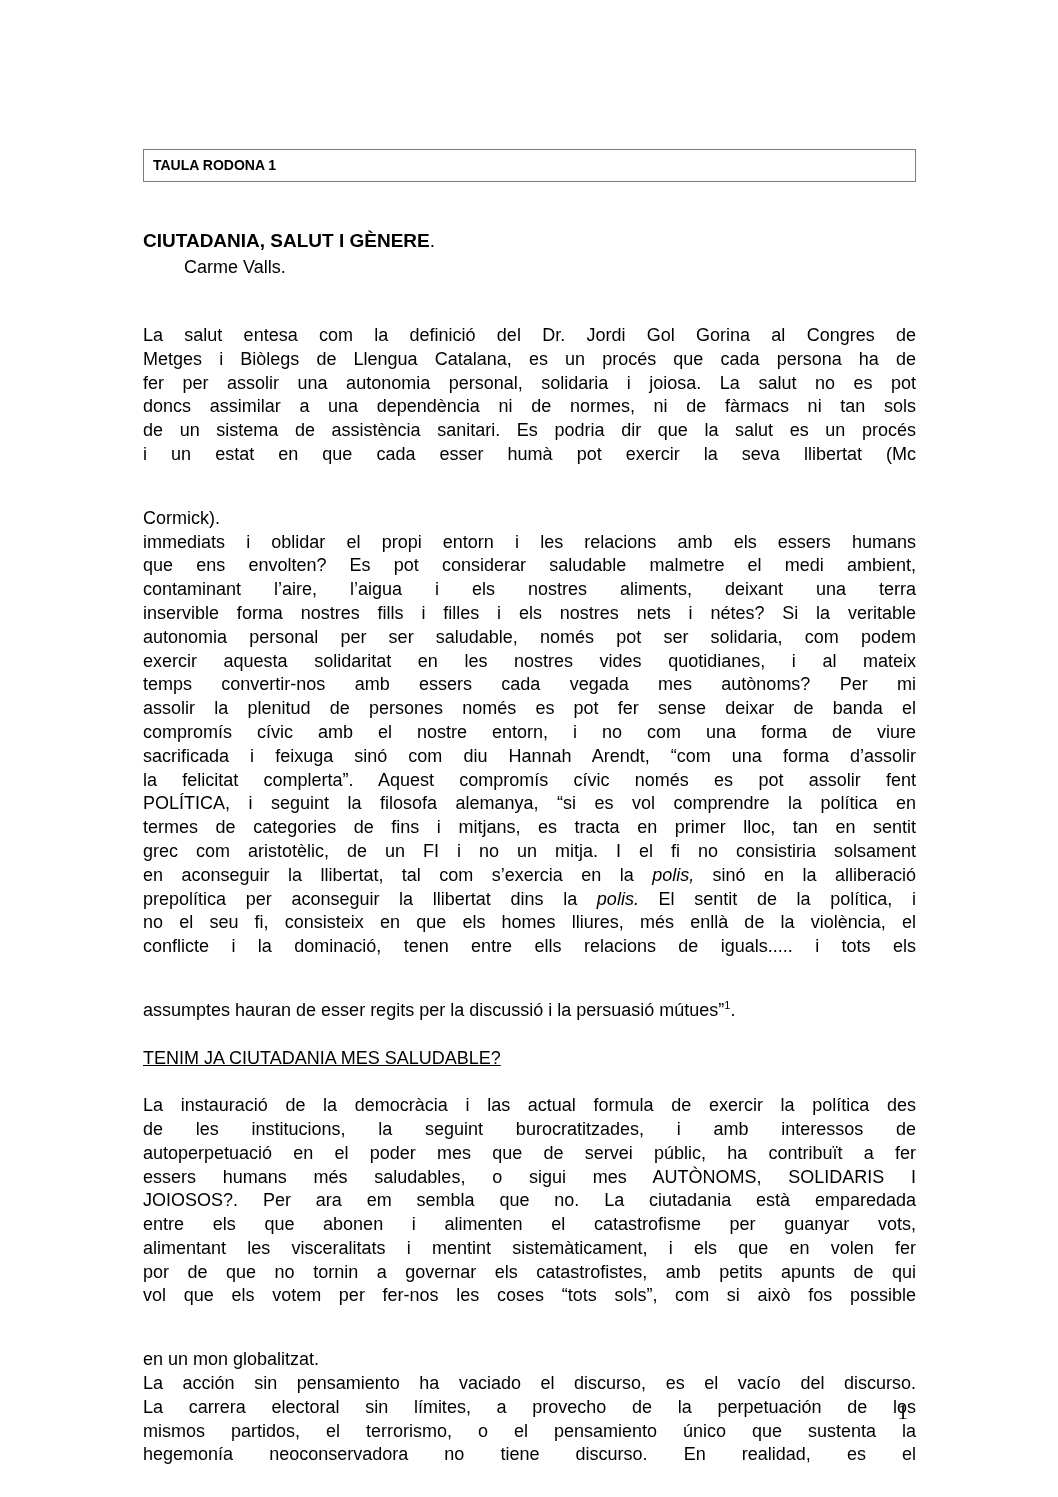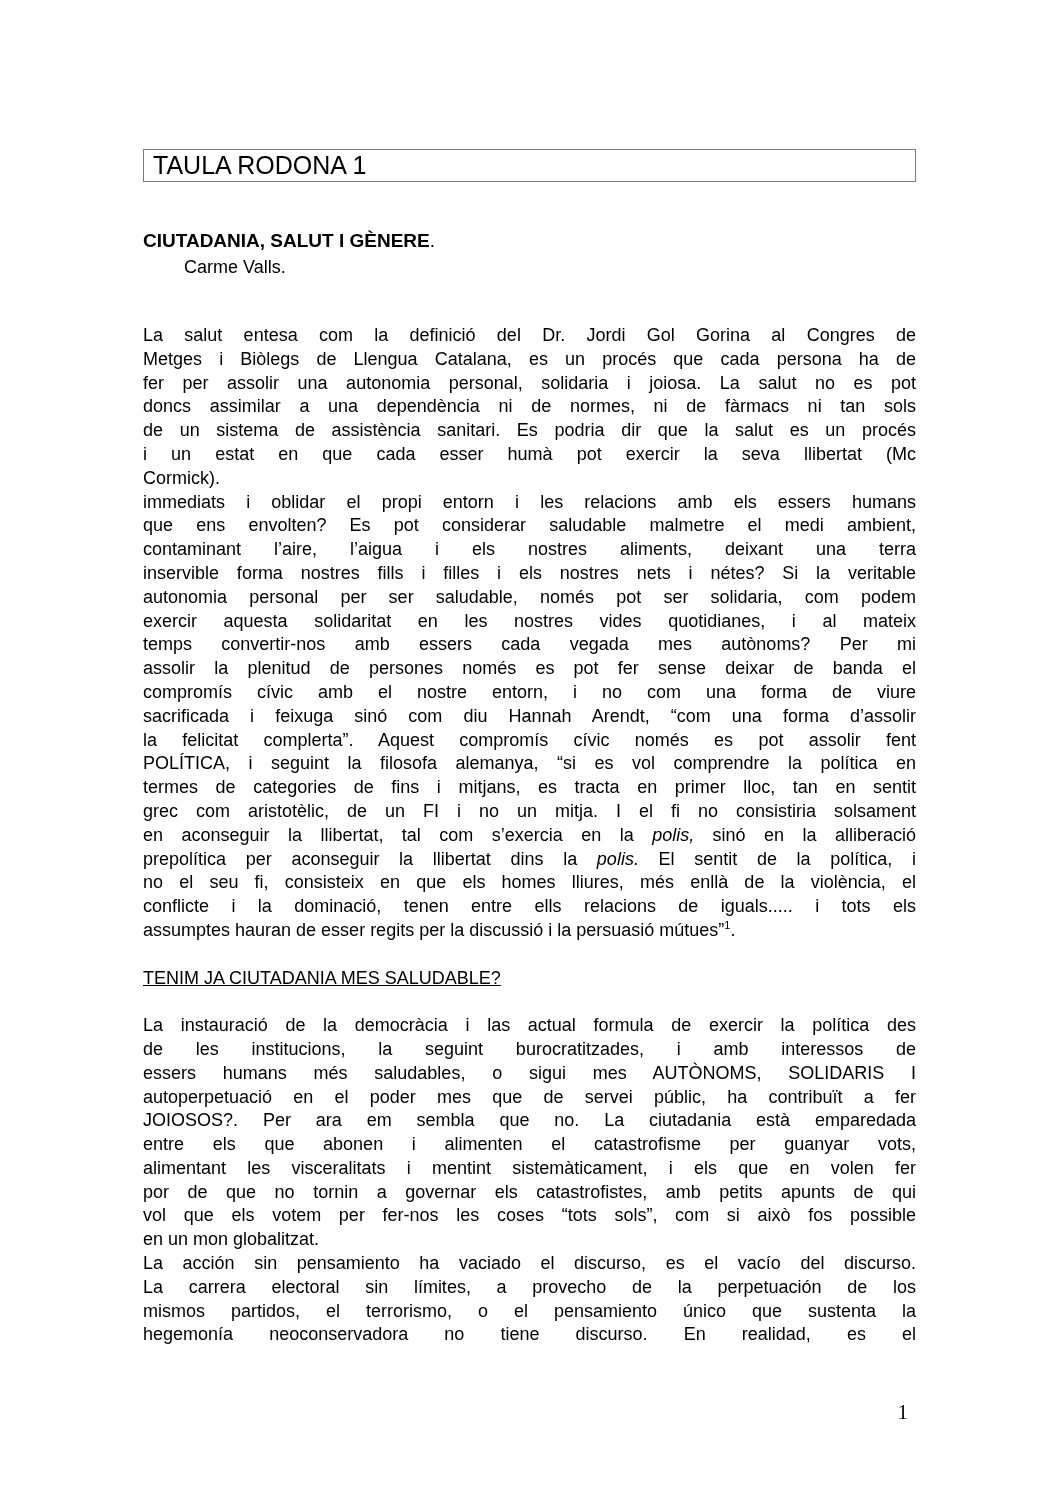--- a/index.html
+++ b/index.html
@@ -13,22 +13,22 @@
     height: 1497px;
     background: #ffffff;
     color: #000000;
     font-family: "Liberation Sans", sans-serif;
     box-sizing: border-box;
     padding: 149px 142px 0 143px;
     overflow: hidden;
   }
   .header-box {
     border: 1px solid #7a7a7a;
-    font-weight: normal;
-    font-size: 25px;
+    font-weight: bold;
+    font-size: 14px;
     line-height: 23px;
     padding: 4px 8px 4px 9px;
   }
   .title-line {
     margin-top: 46px;
     font-size: 19px;
     line-height: 26px;
   }
   .title-bold { font-weight: bold; }
   .title-period { font-weight: normal; }
@@ -44,20 +44,21 @@
   }
   .paragraph { margin: 0; }
   .pline {
     text-align: justify;
     text-align-last: justify;
     -moz-text-align-last: justify;
     white-space: normal;
   }
   .pline.last {
     text-align-last: left;
+    margin-top: 40px;
     -moz-text-align-last: left;
   }
   .section-heading {
     margin: 23.8px 0;
     font-size: 18px;
     line-height: 23.8px;
     text-decoration: underline;
   }
   .pline i { }
   .pline sup {
@@ -117,22 +118,22 @@
         <div class="pline">en aconseguir la llibertat, tal com s’exercia en la <i>polis,</i> sinó en la alliberació</div>
         <div class="pline">prepolítica per aconseguir la llibertat dins la <i>polis.</i> El sentit de la política, i</div>
         <div class="pline">no el seu fi, consisteix en que els homes lliures, més enllà de la violència, el</div>
         <div class="pline">conflicte i la dominació, tenen entre ells relacions de iguals..... i tots els</div>
         <div class="pline last">assumptes hauran de esser regits per la discussió i la persuasió mútues”<sup>1</sup>.</div>
       </div>
       <div class="section-heading">TENIM JA CIUTADANIA MES SALUDABLE?</div>
       <div class="paragraph">
         <div class="pline">La instauració de la democràcia i las actual formula de exercir la política des</div>
         <div class="pline">de les institucions, la seguint burocratitzades, i amb interessos de</div>
+        <div class="pline">autoperpetuació en el poder mes que de servei públic, ha contribuït a fer</div>
         <div class="pline">essers humans més saludables,  o sigui mes AUTÒNOMS, SOLIDARIS I</div>
-        <div class="pline">autoperpetuació en el poder mes que de servei públic, ha contribuït a fer</div>
         <div class="pline">JOIOSOS?. Per ara em sembla que no.  La ciutadania està emparedada</div>
         <div class="pline">entre els que abonen i alimenten el catastrofisme per guanyar vots,</div>
         <div class="pline">alimentant les visceralitats i mentint sistemàticament, i els que en volen fer</div>
         <div class="pline">por de que no tornin a governar els catastrofistes, amb petits apunts de qui</div>
         <div class="pline">vol que els votem per fer-nos les coses “tots sols”, com si això fos possible</div>
         <div class="pline last">en un mon globalitzat.</div>
       </div>
       <div class="paragraph">
         <div class="pline">La acción sin pensamiento ha vaciado el discurso, es el vacío del discurso.</div>
         <div class="pline">La carrera electoral sin límites, a provecho de la perpetuación de los</div>

